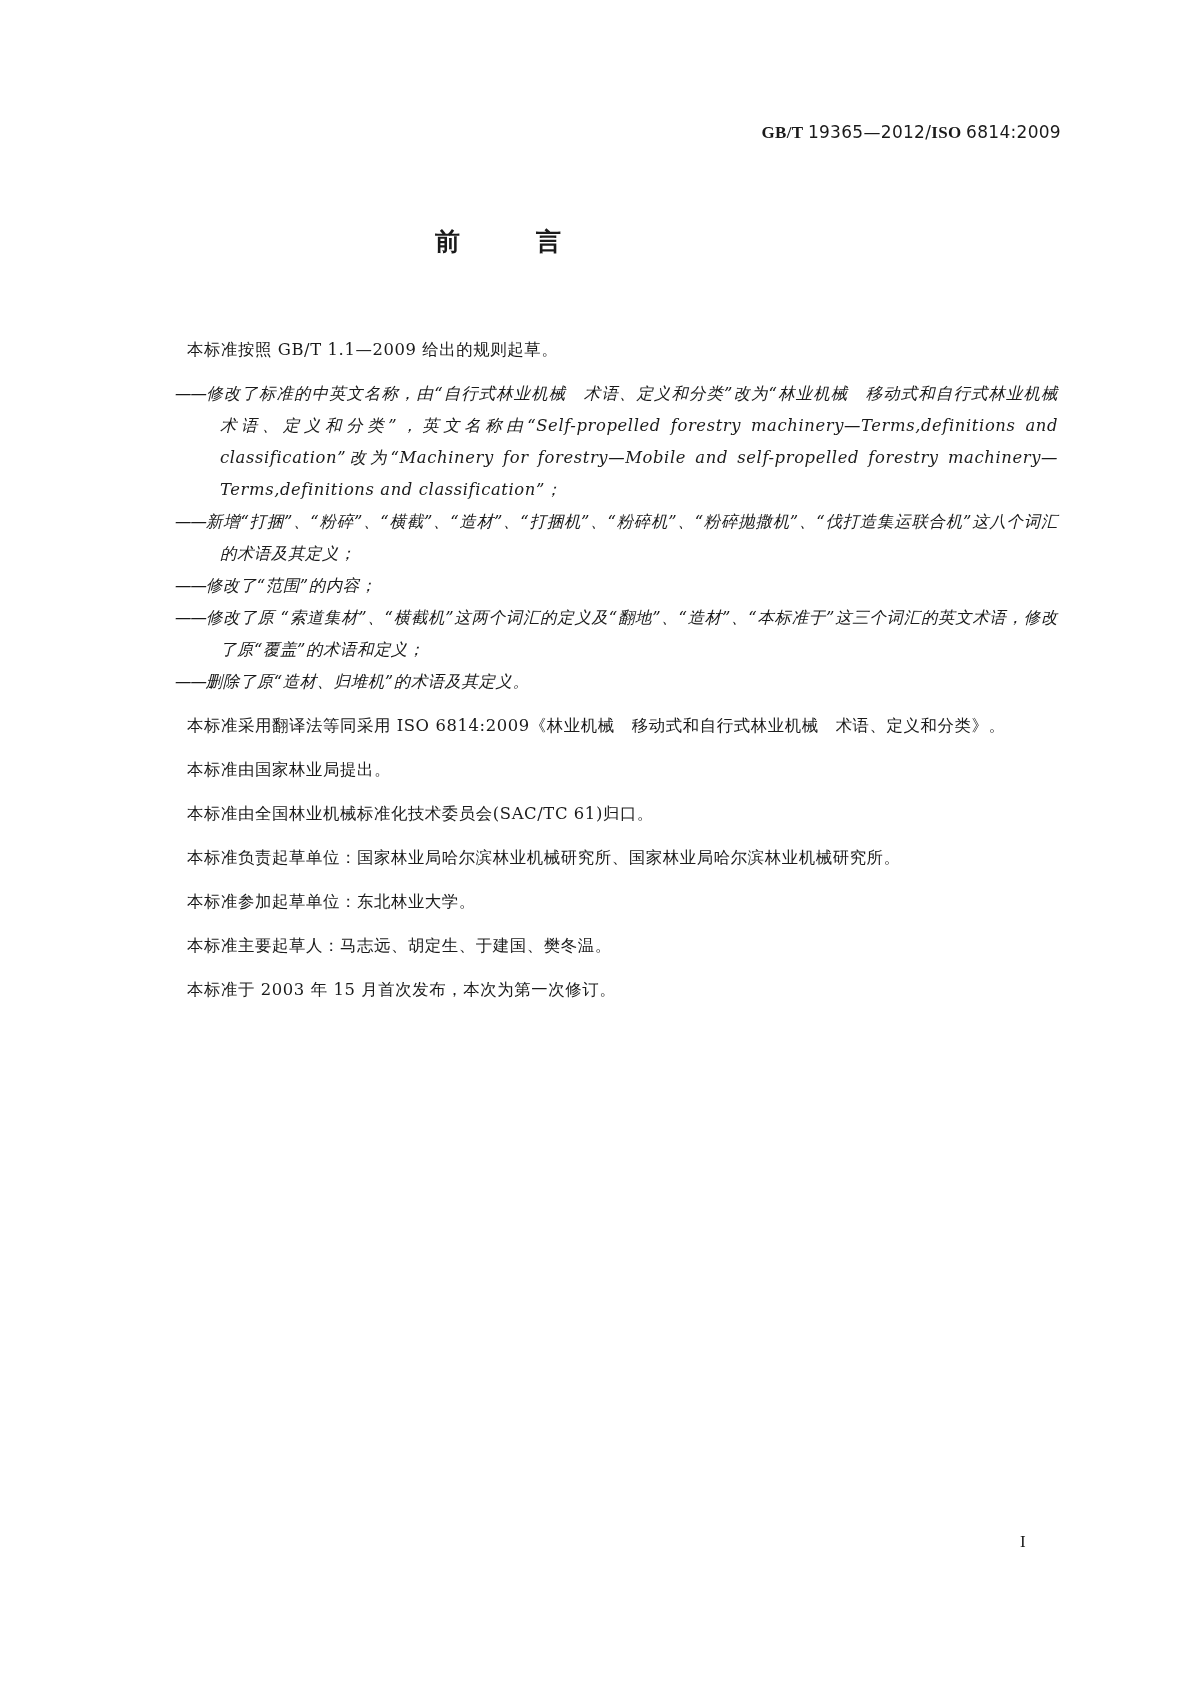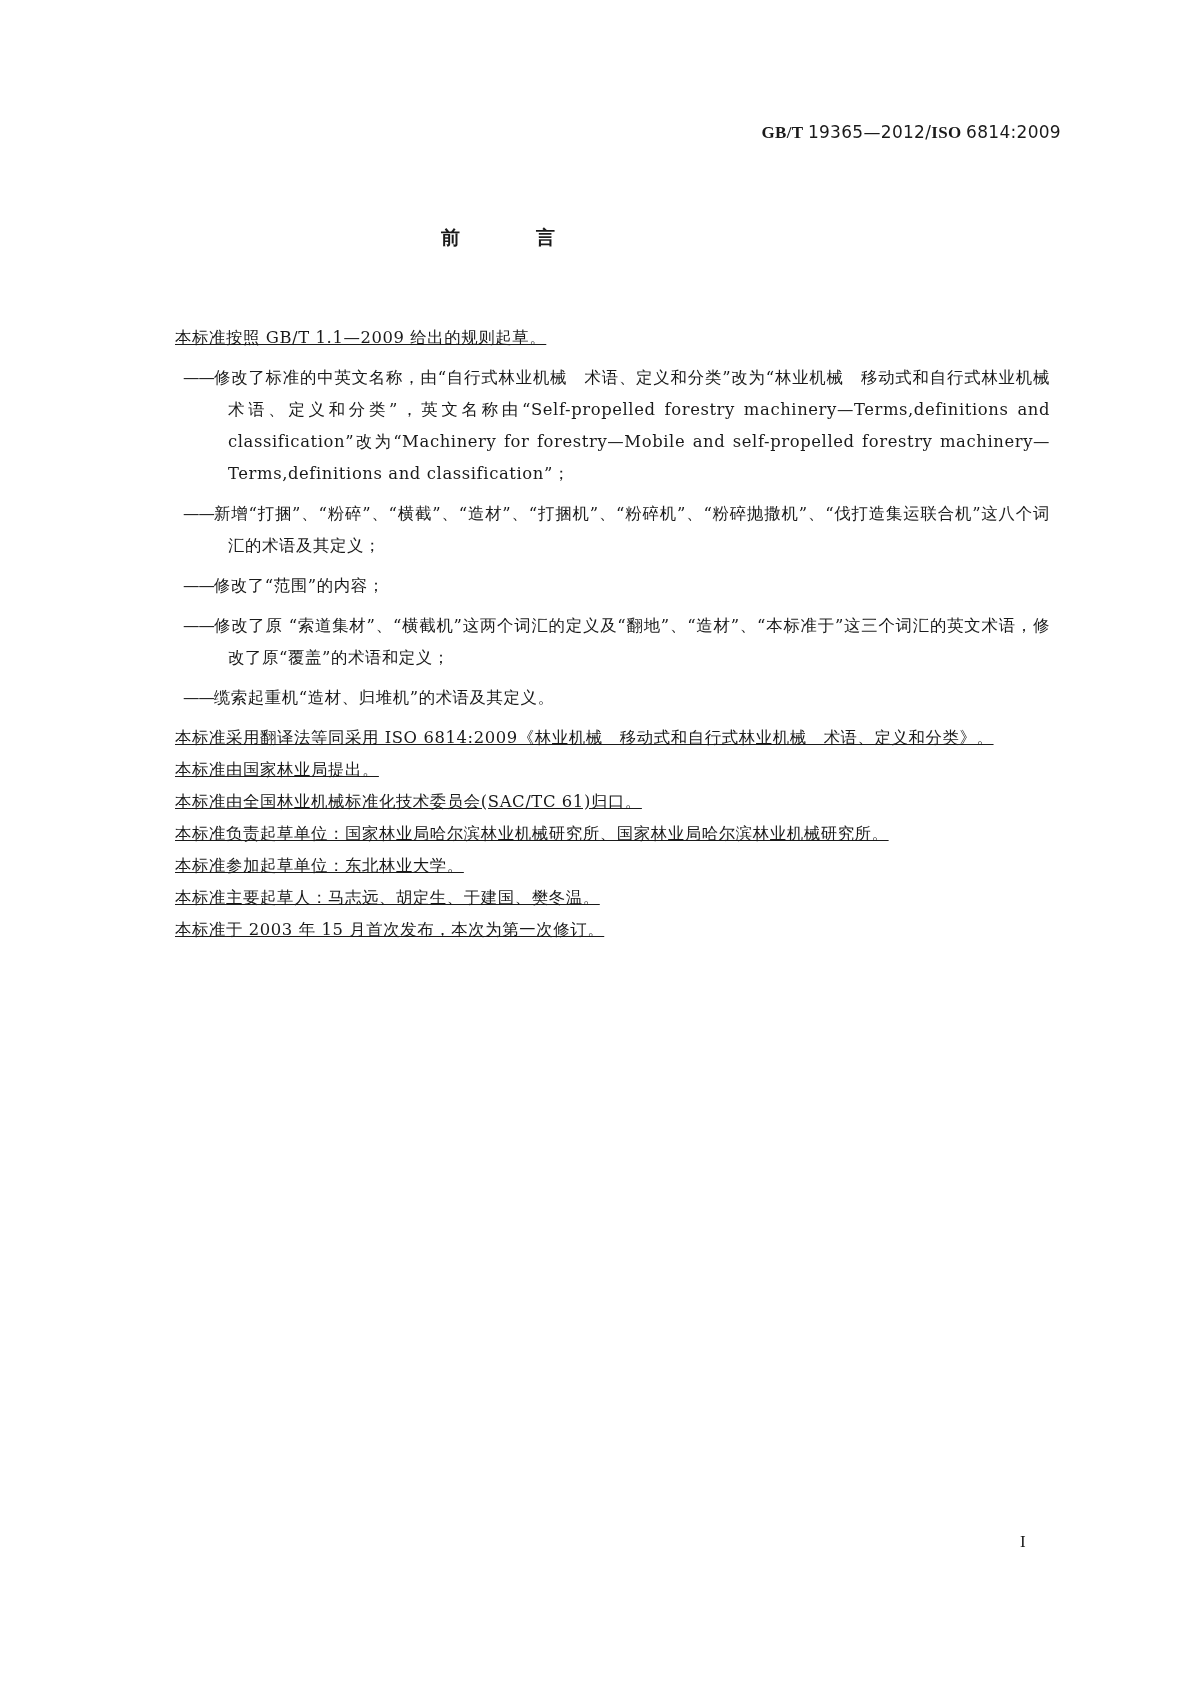--- a/index.html
+++ b/index.html
@@ -3,27 +3,27 @@
 <meta charset="utf-8">
 <style>
   html, body { margin: 0; padding: 0; background: #ffffff; }
   body { width: 1191px; height: 1684px; position: relative; overflow: hidden;
          font-family: "DejaVu Serif", "Liberation Serif", serif; color: #1a1a1a; }
   .header { position: absolute; top: 122px; right: 130px; font-size: 17px; letter-spacing: 0.3px;
             font-family: "Liberation Serif", "DejaVu Serif", serif; white-space: nowrap; }
   .header .bold { font-weight: bold; text-align: center; }
   .header .sans { font-family: "DejaVu Sans", "Liberation Sans", sans-serif; font-weight: normal; text-align: right; }
   .title { position: absolute; top: 225px; left: 0; width: 996px; text-align: center;
-           font-family: "DejaVu Sans", "Liberation Sans", sans-serif; font-size: 19px; font-weight: bold; }
+           font-family: "DejaVu Sans", "Liberation Sans", sans-serif; font-size: 25px; font-weight: bold; }
   .title span { display: inline-block; }
   .title .gap { width: 76px; }
   .body { position: absolute; top: 322px; left: 137px; width: 921px; font-size: 16.4px;
           line-height: 32px; text-align: justify; letter-spacing: 0.6px; }
-  .p { margin: 0; text-indent: 38px; text-decoration: underline; }
-  .li { margin: 8px; padding-left: 83px; text-indent: -45px; }
+  .p { margin: 12px; text-indent: 38px; }
+  .li { margin: 0; padding-left: 83px; text-indent: -45px; font-style: italic; }
   .li .dash { letter-spacing: -1px; }
   .pagenum { position: absolute; top: 1532px; left: 1020px; font-size: 17px;
              font-family: "Liberation Serif", "DejaVu Serif", serif; }
 </style>
 </head>
 <body>
 
 <div class="header">
   <span class="bold">GB/T</span>
   <span class="sans">19365—2012/</span><span class="bold">ISO</span>
@@ -35,21 +35,21 @@
 </div>
 
 <div class="body">
   <p class="p">本标准按照 GB/T 1.1—2009 给出的规则起草。</p>
 
   <div>
     <p class="li"><span class="dash">——</span><span>修改了标准的中英文名称，由“自行式林业机械　术语、定义和分类”改为“林业机械　移动式和自行式林业机械　术语、定义和分类”，英文名称由“Self-propelled forestry machinery—Terms,definitions and classification”改为“Machinery for forestry—Mobile and self-propelled forestry machinery—Terms,definitions and classification”；</span></p>
     <p class="li"><span class="dash">——</span><span>新增“打捆”、“粉碎”、“横截”、“造材”、“打捆机”、“粉碎机”、“粉碎抛撒机”、“伐打造集运联合机”这八个词汇的术语及其定义；</span></p>
     <p class="li"><span class="dash">——</span><span>修改了“范围”的内容；</span></p>
     <p class="li"><span class="dash">——</span><span>修改了原 “索道集材”、“横截机”这两个词汇的定义及“翻地”、“造材”、“本标准于”这三个词汇的英文术语，修改了原“覆盖”的术语和定义；</span></p>
-    <p class="li"><span class="dash">——</span><span>缆索起重机“造材、归堆机”的术语及其定义。</span></p>
+    <p class="li"><span class="dash">——</span><span>删除了原“造材、归堆机”的术语及其定义。</span></p>
   </div>
 
   <p class="p">本标准采用翻译法等同采用 ISO 6814:2009《林业机械　移动式和自行式林业机械　术语、定义和分类》。</p>
   <p class="p">本标准由国家林业局提出。</p>
   <p class="p">本标准由全国林业机械标准化技术委员会(SAC/TC 61)归口。</p>
   <p class="p">本标准负责起草单位：国家林业局哈尔滨林业机械研究所、国家林业局哈尔滨林业机械研究所。</p>
   <p class="p">本标准参加起草单位：东北林业大学。</p>
   <p class="p">本标准主要起草人：马志远、胡定生、于建国、樊冬温。</p>
   <p class="p">本标准于 2003 年 15 月首次发布，本次为第一次修订。</p>
 </div>

